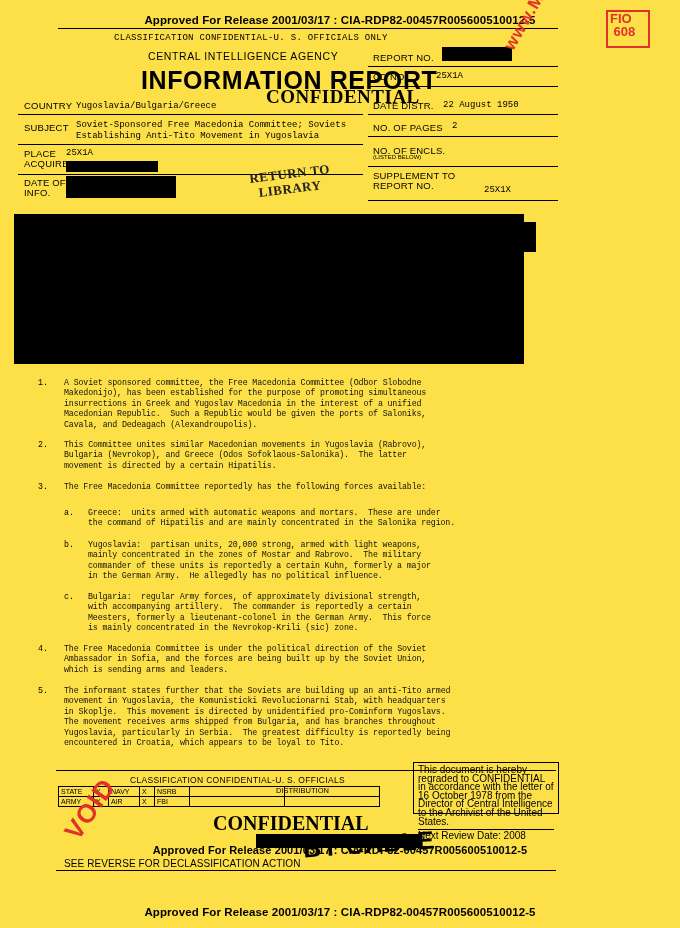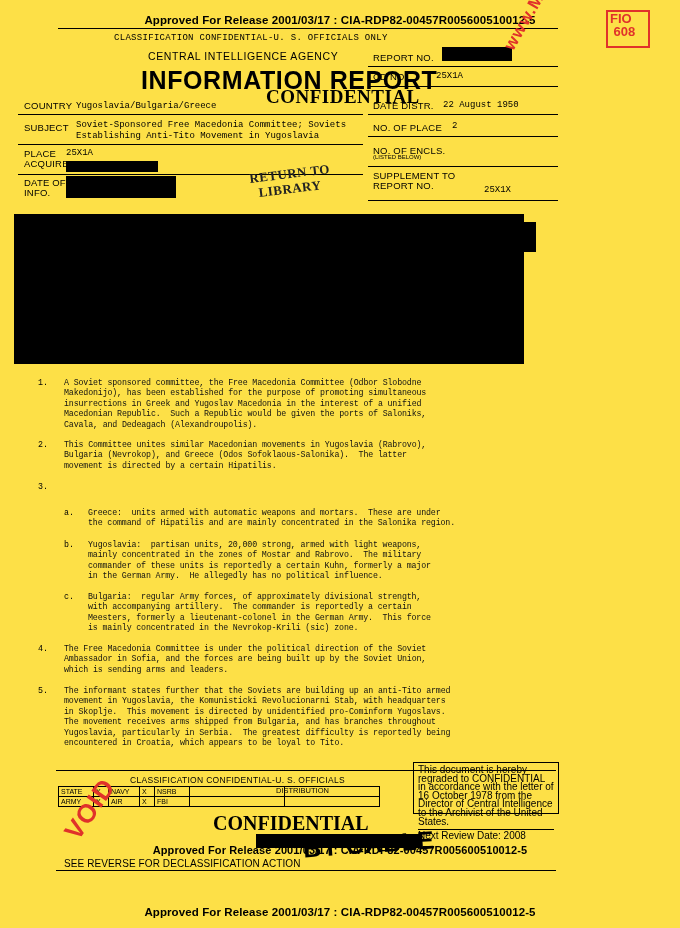--- a/index.html
+++ b/index.html
@@ -129,21 +129,21 @@
     <div class="abs line" style="left:350px;top:36px;width:190px;"></div>
 
     <div class="abs fieldlabel" style="left:355px;top:41px;">CD NO.</div>
     <div class="abs fieldval" style="left:418px;top:41px;">25X1A</div>
     <div class="abs line" style="left:350px;top:56px;width:190px;"></div>
 
     <div class="abs fieldlabel" style="left:355px;top:70px;">DATE DISTR.</div>
     <div class="abs fieldval" style="left:425px;top:70px;">22 August 1950</div>
     <div class="abs line" style="left:350px;top:84px;width:190px;"></div>
 
-    <div class="abs fieldlabel" style="left:355px;top:92px;">NO. OF PLACE</div>
+    <div class="abs fieldlabel" style="left:355px;top:92px;">NO. OF PAGES</div>
     <div class="abs fieldval" style="left:434px;top:91px;">2</div>
     <div class="abs line" style="left:350px;top:106px;width:190px;"></div>
 
     <div class="abs fieldlabel" style="left:355px;top:115px;">NO. OF ENCLS.</div>
     <div class="abs" style="left:355px;top:124px;font-size:6px;">(LISTED BELOW)</div>
     <div class="abs line" style="left:350px;top:136px;width:190px;"></div>
 
     <div class="abs fieldlabel" style="left:355px;top:141px;white-space:pre;line-height:10px;">SUPPLEMENT TO
 REPORT NO.</div>
     <div class="abs fieldval" style="left:466px;top:155px;">25X1X</div>
@@ -161,20 +161,21 @@
 insurrections in Greek and Yugoslav Macedonia in the interest of a unified
 Macedonian Republic.  Such a Republic would be given the ports of Saloniks,
 Cavala, and Dedeagach (Alexandroupolis).</div>
 
     <div class="num" style="left:20px;top:410px;">2.</div>
     <div class="abs body-text" style="left:46px;top:410px;width:470px;">This Committee unites similar Macedonian movements in Yugoslavia (Rabrovo),
 Bulgaria (Nevrokop), and Greece (Odos Sofoklaous-Salonika).  The latter
 movement is directed by a certain Hipatilis.</div>
 
     <div class="num" style="left:20px;top:452px;">3.</div>
+    <div class="abs body-text" style="left:46px;top:452px;width:470px;">The Free Macedonia Committee reportedly has the following forces available:</div>
 
     <div class="num" style="left:46px;top:478px;">a.</div>
     <div class="abs body-text" style="left:70px;top:478px;width:450px;">Greece:  units armed with automatic weapons and mortars.  These are under
 the command of Hipatilis and are mainly concentrated in the Salonika region.</div>
 
     <div class="num" style="left:46px;top:510px;">b.</div>
     <div class="abs body-text" style="left:70px;top:510px;width:450px;">Yugoslavia:  partisan units, 20,000 strong, armed with light weapons,
 mainly concentrated in the zones of Mostar and Rabrovo.  The military
 commander of these units is reportedly a certain Kuhn, formerly a major
 in the German Army.  He allegedly has no political influence.</div>

